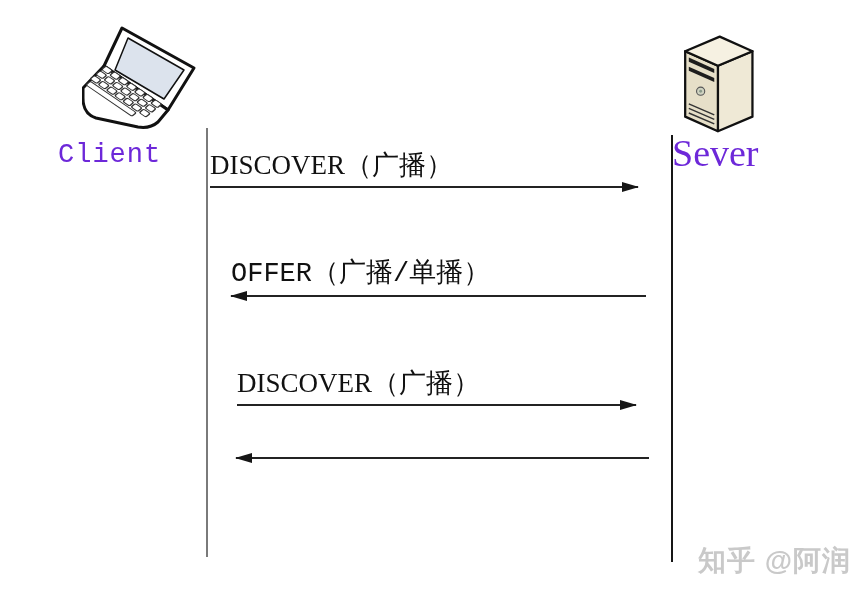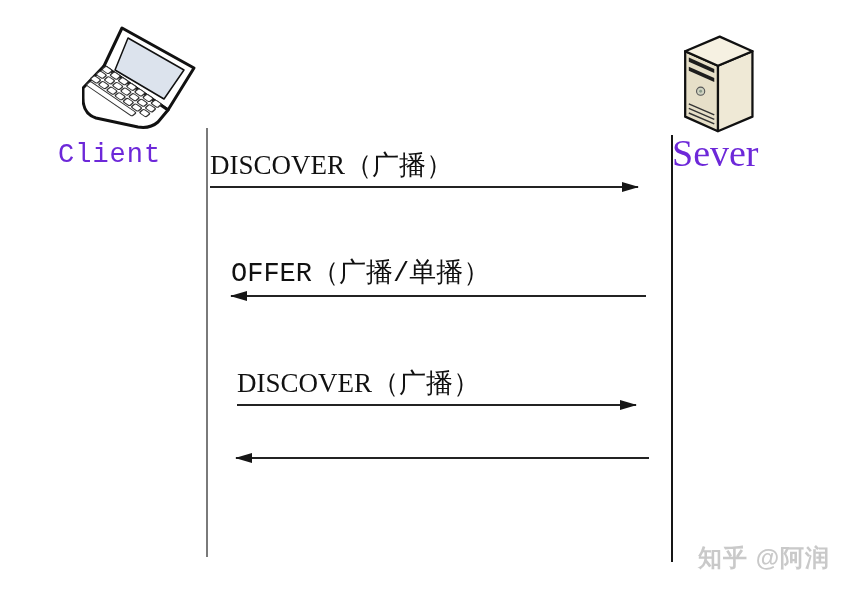--- a/index.html
+++ b/index.html
@@ -43,21 +43,21 @@
 
   .msg1{left:210px;top:150px;width:428px;}
   .msg2{left:231px;top:259px;width:415px;font-family:Liberation Mono, monospace;}
   .msg3{left:237px;top:368px;width:399px;}
   .msg4{left:236px;top:451px;width:413px;}
 
   
   .watermark{
     position:absolute;left:698px;top:542px;
     font-family:"Liberation Sans","DejaVu Sans",sans-serif;
-    font-weight:bold;font-size:24px;letter-spacing:1px;
+    font-weight:bold;font-size:28px;letter-spacing:1px;
     color:#c9c9c9;text-shadow:1.5px 1.5px 0 #ffffff;
     white-space:nowrap;
   }
 </style>
 </head>
 <body>
 
 <div class="stage">
 
   <div class="actor-icon" style="left:82px;top:26px;width:116px;height:106px;">

